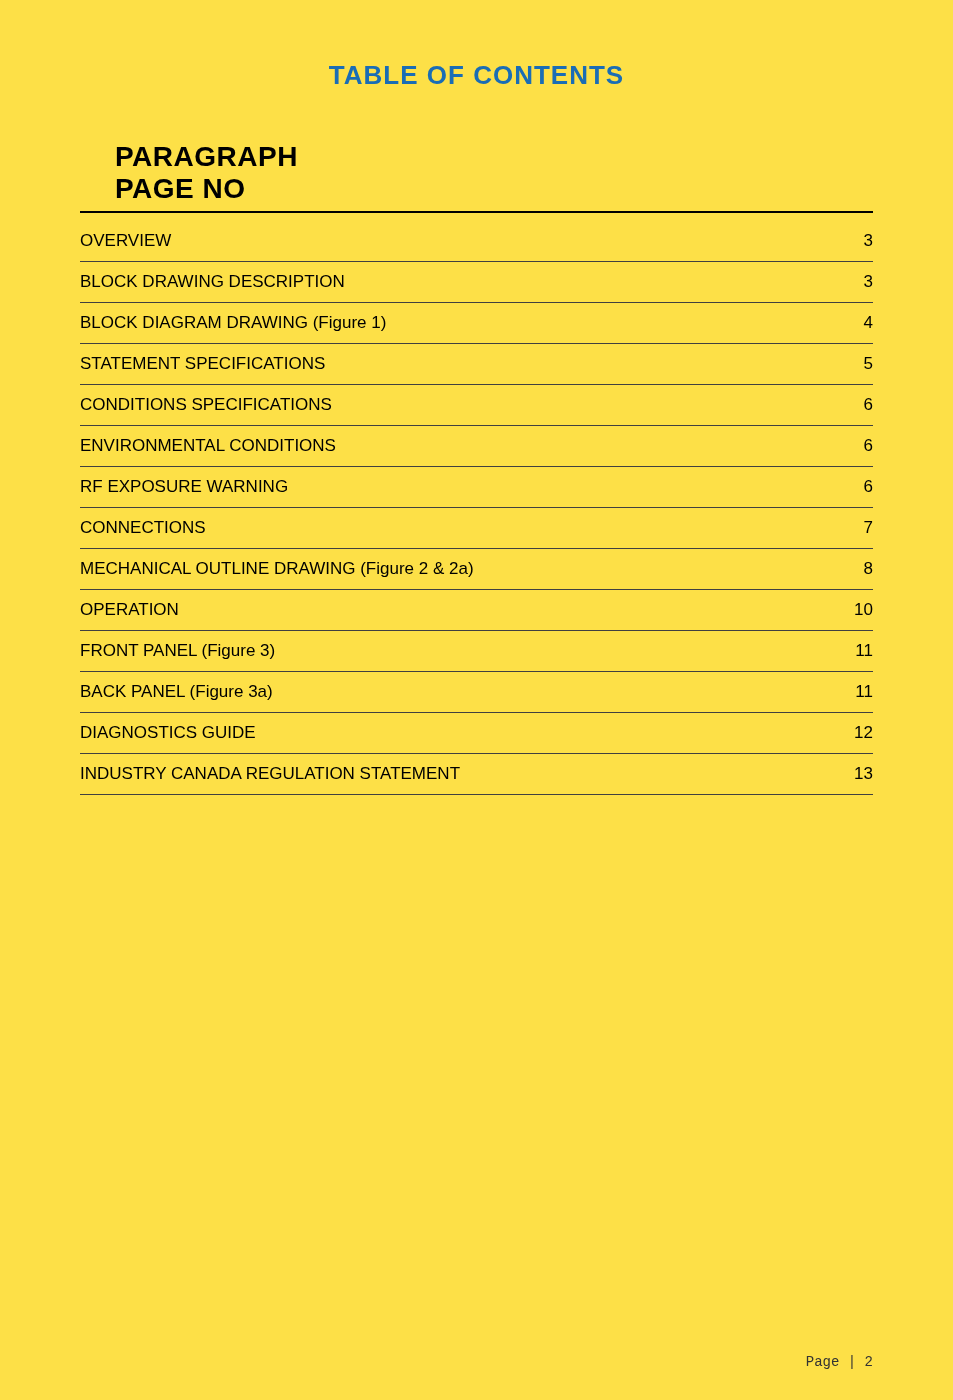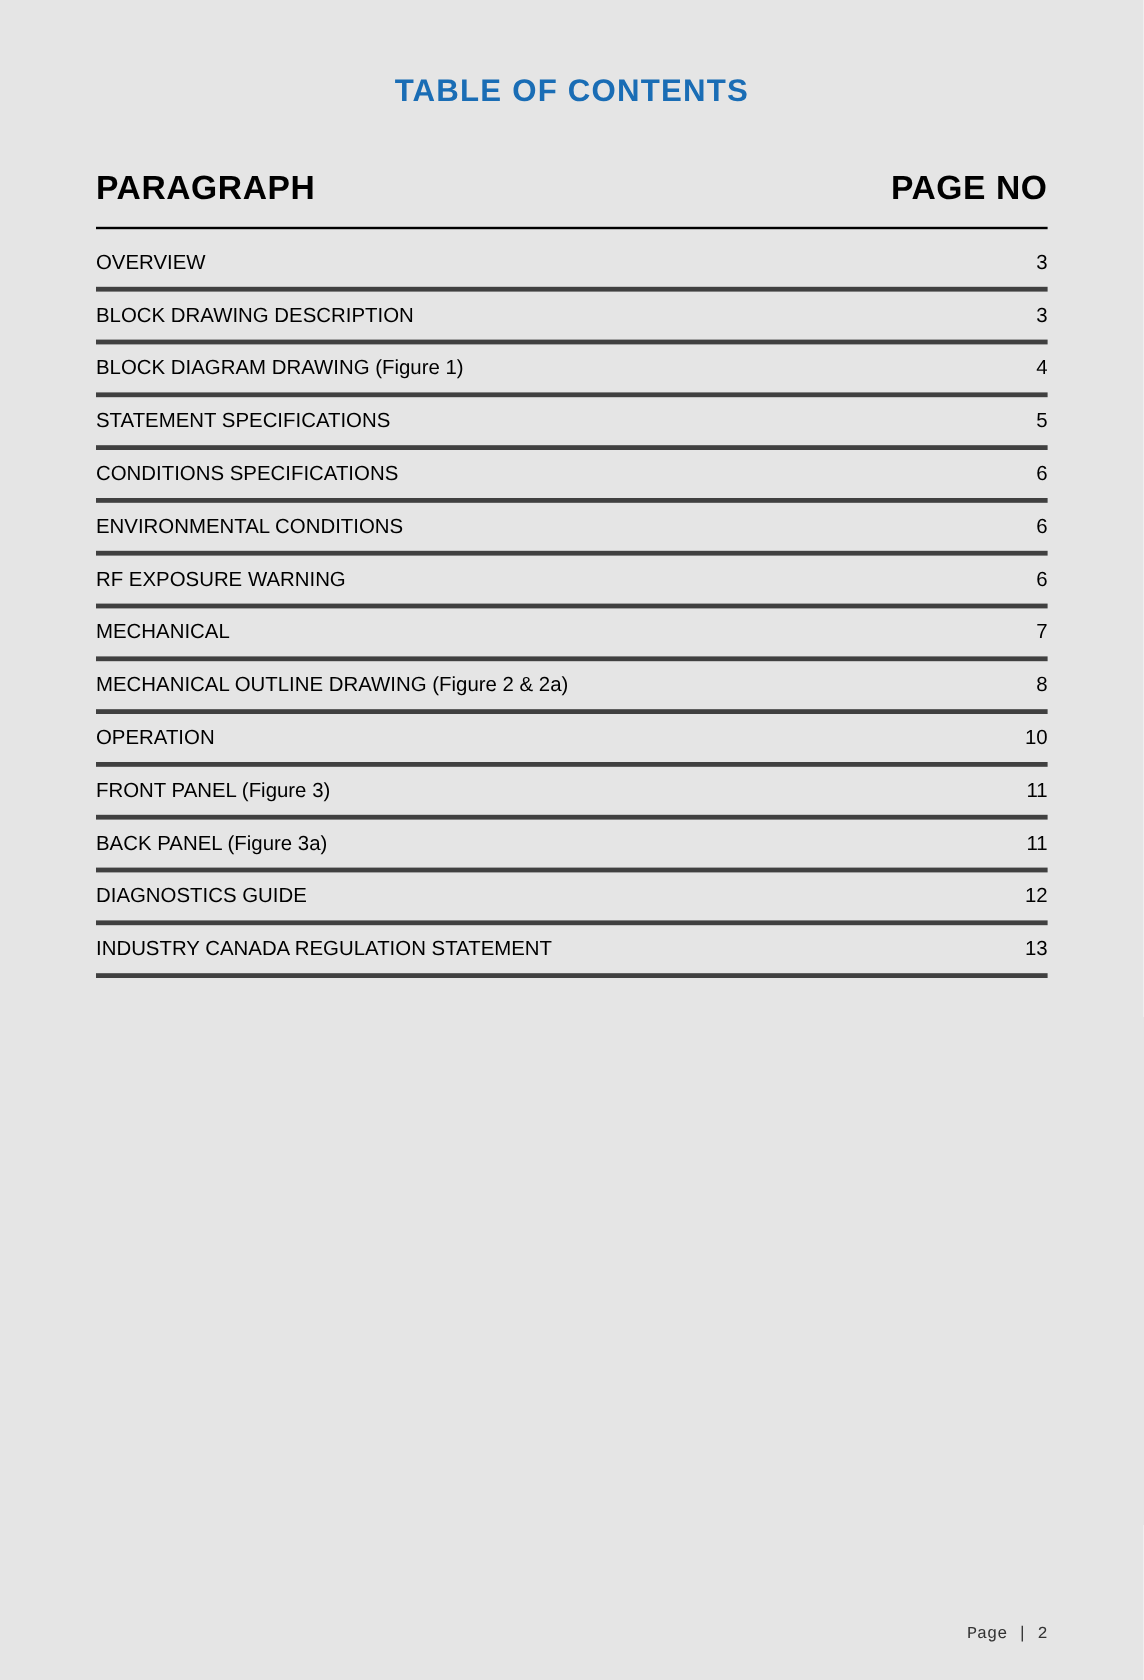--- a/index.html
+++ b/index.html
@@ -12,41 +12,42 @@
       background: #ffffff;
       font-family: Arial, Helvetica, sans-serif;
       width: 953px;
       min-height: 1400px;
       position: relative;
     }
 
     .page {
       width: 953px;
       min-height: 1400px;
-      background: #e5e5e5;
+      background: #fde047;
       padding: 60px 80px 60px 80px;
       position: relative;
     }
 
     .page-title {
       text-align: center;
       font-size: 26px;
       font-weight: bold;
       color: #1a6db5;
       letter-spacing: 1px;
       margin-bottom: 50px;
     }
 
     .toc-header {
       display: flex;
       justify-content: space-between;
       align-items: baseline;
       border-bottom: 2px solid #000;
-      padding-bottom: 16px;
+      padding-bottom: 6px;
       margin-bottom: 8px;
+      flex-direction: column;
     }
 
     .toc-header-paragraph {
       font-size: 28px;
       font-weight: bold;
       color: #000;
       letter-spacing: 0.5px;
     }
 
     .toc-header-pageno {
@@ -54,21 +55,21 @@
       font-weight: bold;
       color: #000;
       letter-spacing: 0.5px;
       margin-left: 35px;
     }
 
     .toc-row {
       display: flex;
       justify-content: space-between;
       align-items: baseline;
-      border-bottom: 4px solid #404040;
+      border-bottom: 1px solid #404040;
       padding: 10px 0;
     }
 
     .toc-entry-label {
       font-size: 17px;
       color: #000;
       font-weight: normal;
     }
 
     .toc-entry-page {
@@ -124,21 +125,21 @@
       </div>
       <div class="toc-row">
         <span class="toc-entry-label">ENVIRONMENTAL CONDITIONS</span>
         <span class="toc-entry-page">6</span>
       </div>
       <div class="toc-row">
         <span class="toc-entry-label">RF EXPOSURE WARNING</span>
         <span class="toc-entry-page">6</span>
       </div>
       <div class="toc-row">
-        <span class="toc-entry-label">MECHANICAL</span>
+        <span class="toc-entry-label">CONNECTIONS</span>
         <span class="toc-entry-page">7</span>
       </div>
       <div class="toc-row">
         <span class="toc-entry-label">MECHANICAL OUTLINE DRAWING (Figure 2 &amp; 2a)</span>
         <span class="toc-entry-page">8</span>
       </div>
       <div class="toc-row">
         <span class="toc-entry-label">OPERATION</span>
         <span class="toc-entry-page">10</span>
       </div>

